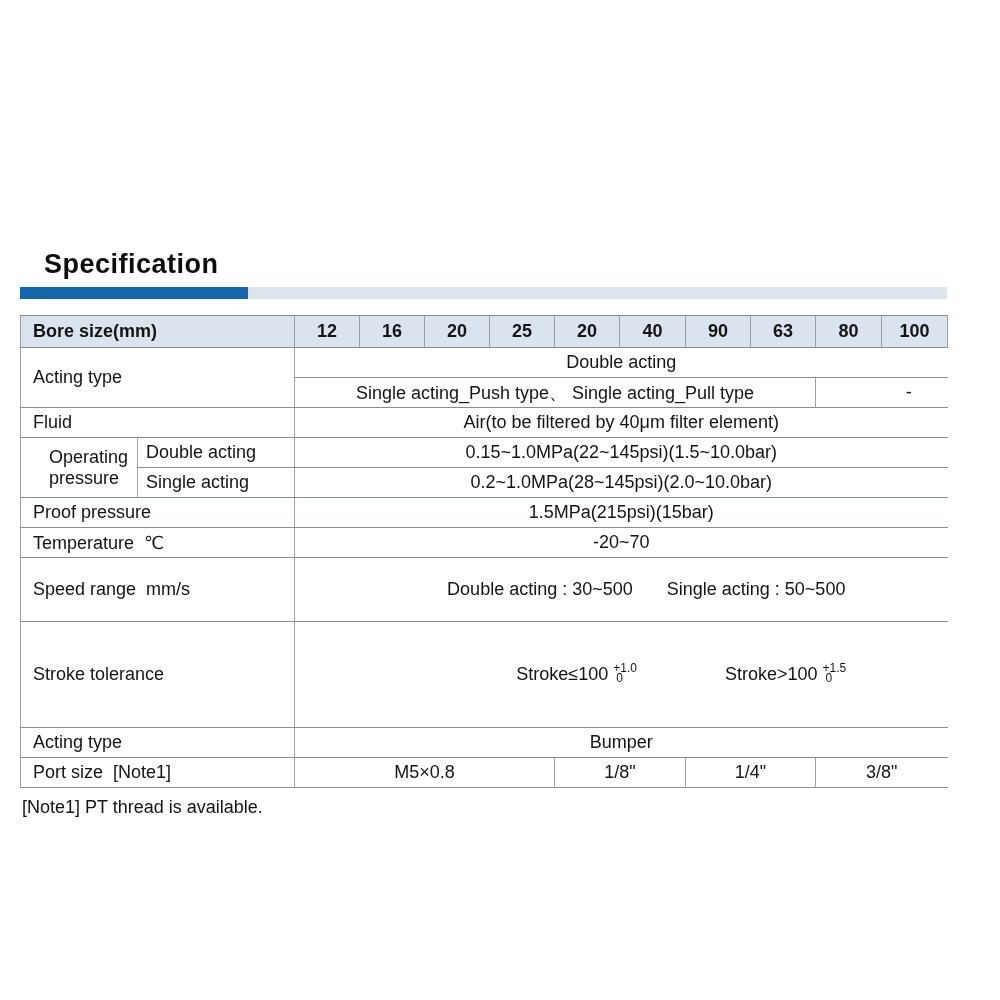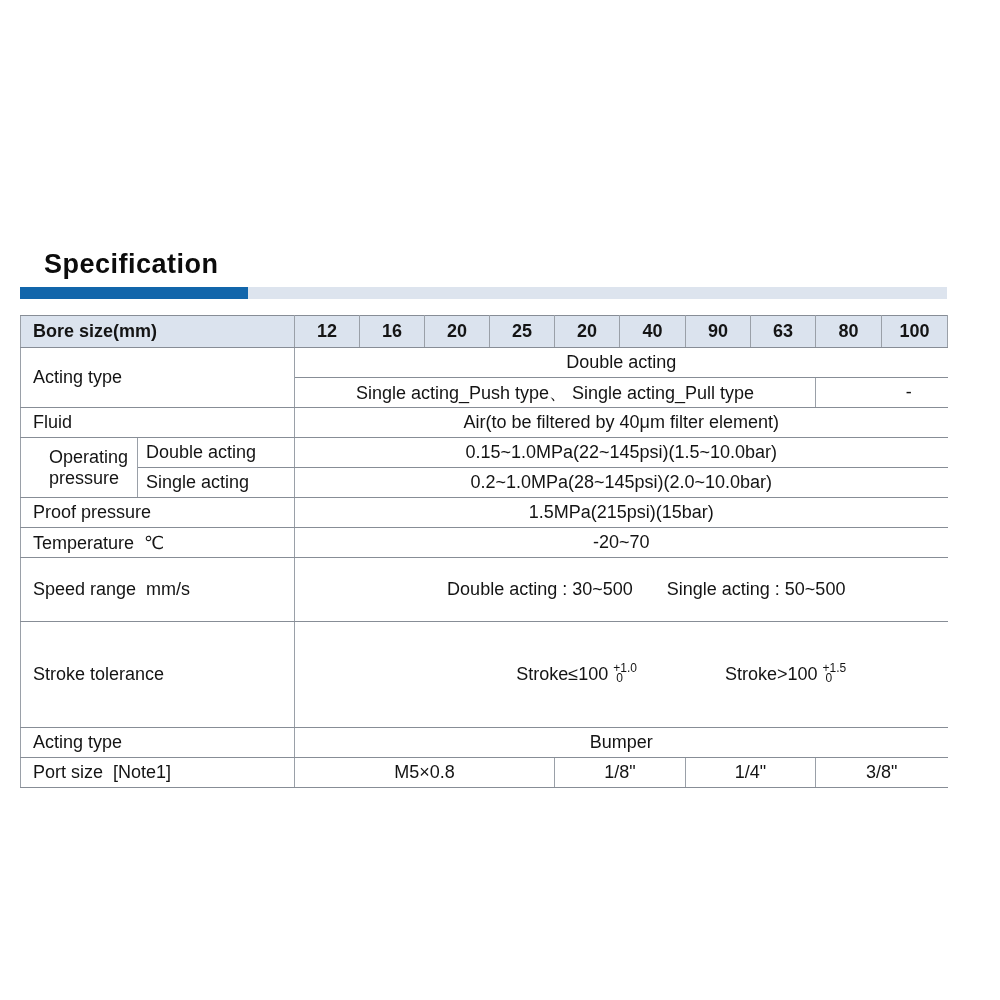--- a/index.html
+++ b/index.html
@@ -174,15 +174,16 @@
         <td colspan="2" class="lbl">Port size  [Note1]</td>
         <td colspan="4" class="vr">M5×0.8</td>
         <td colspan="2" class="vr">1/8"</td>
         <td colspan="2" class="vr">1/4"</td>
         <td colspan="2">3/8"</td>
       </tr>
     </tbody>
   </table>
 
   <div class="notes">
+    <p class="note">[Note1] PT thread is available.</p>
   </div>
 
 </div>
 
 </body></html>

